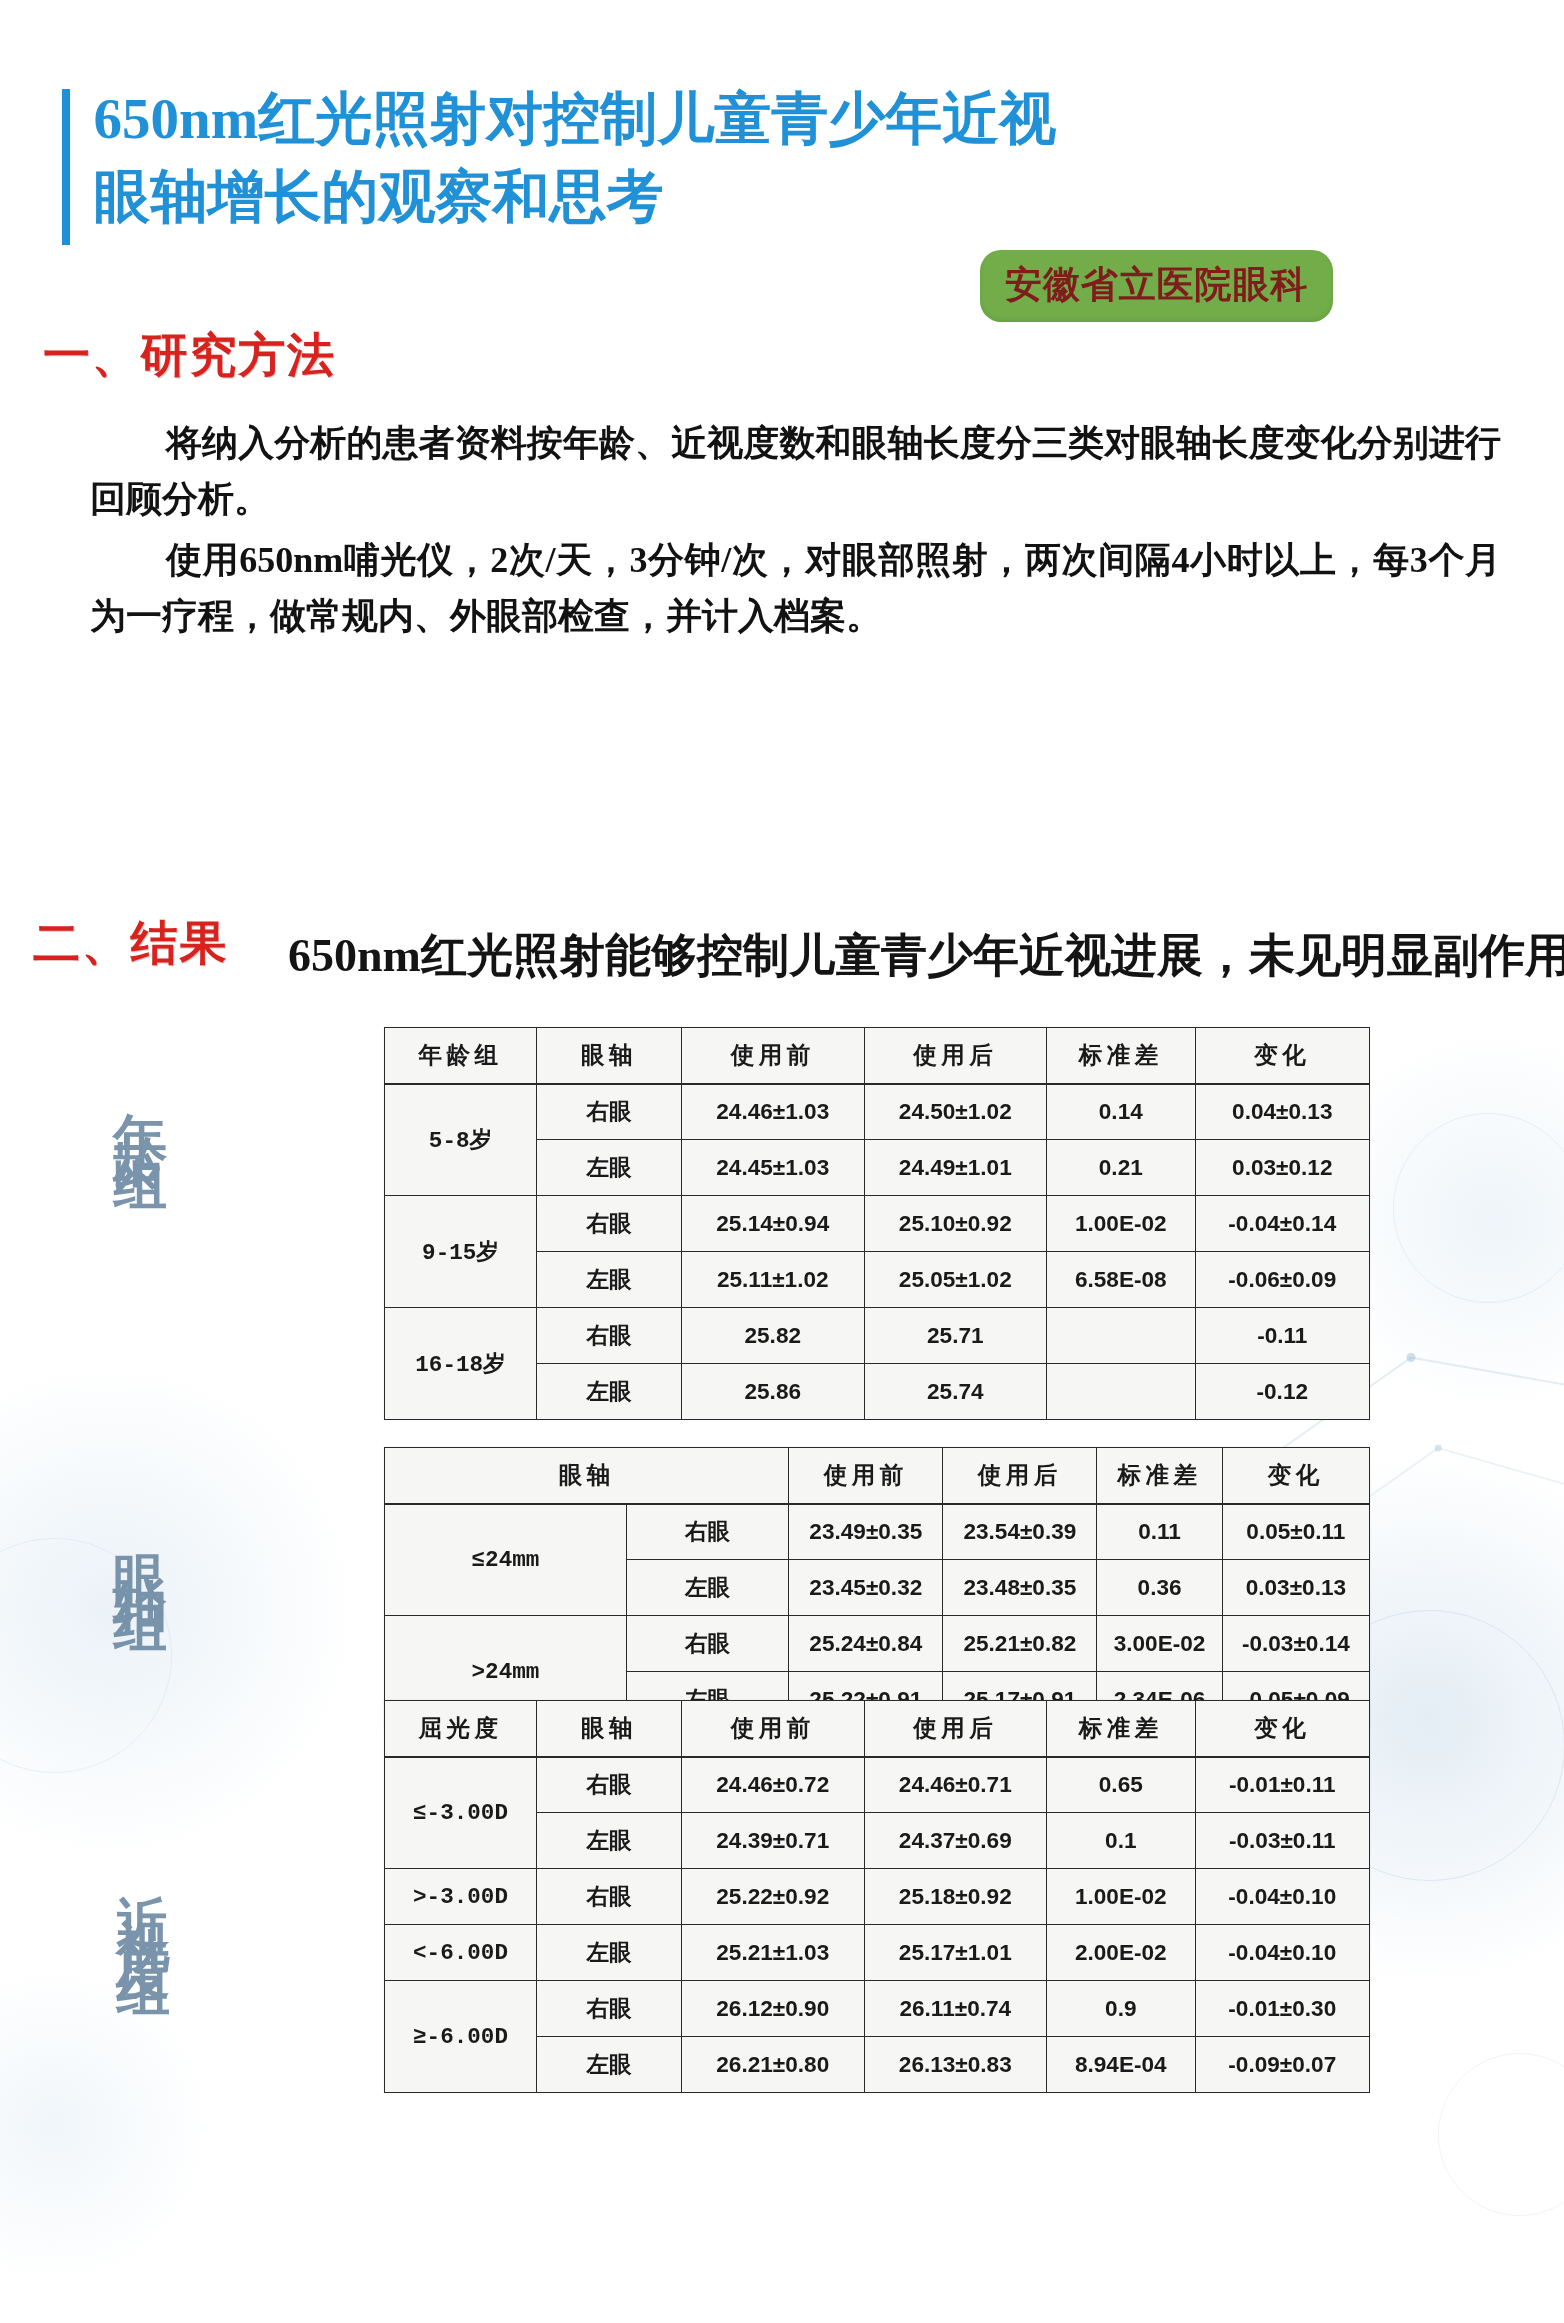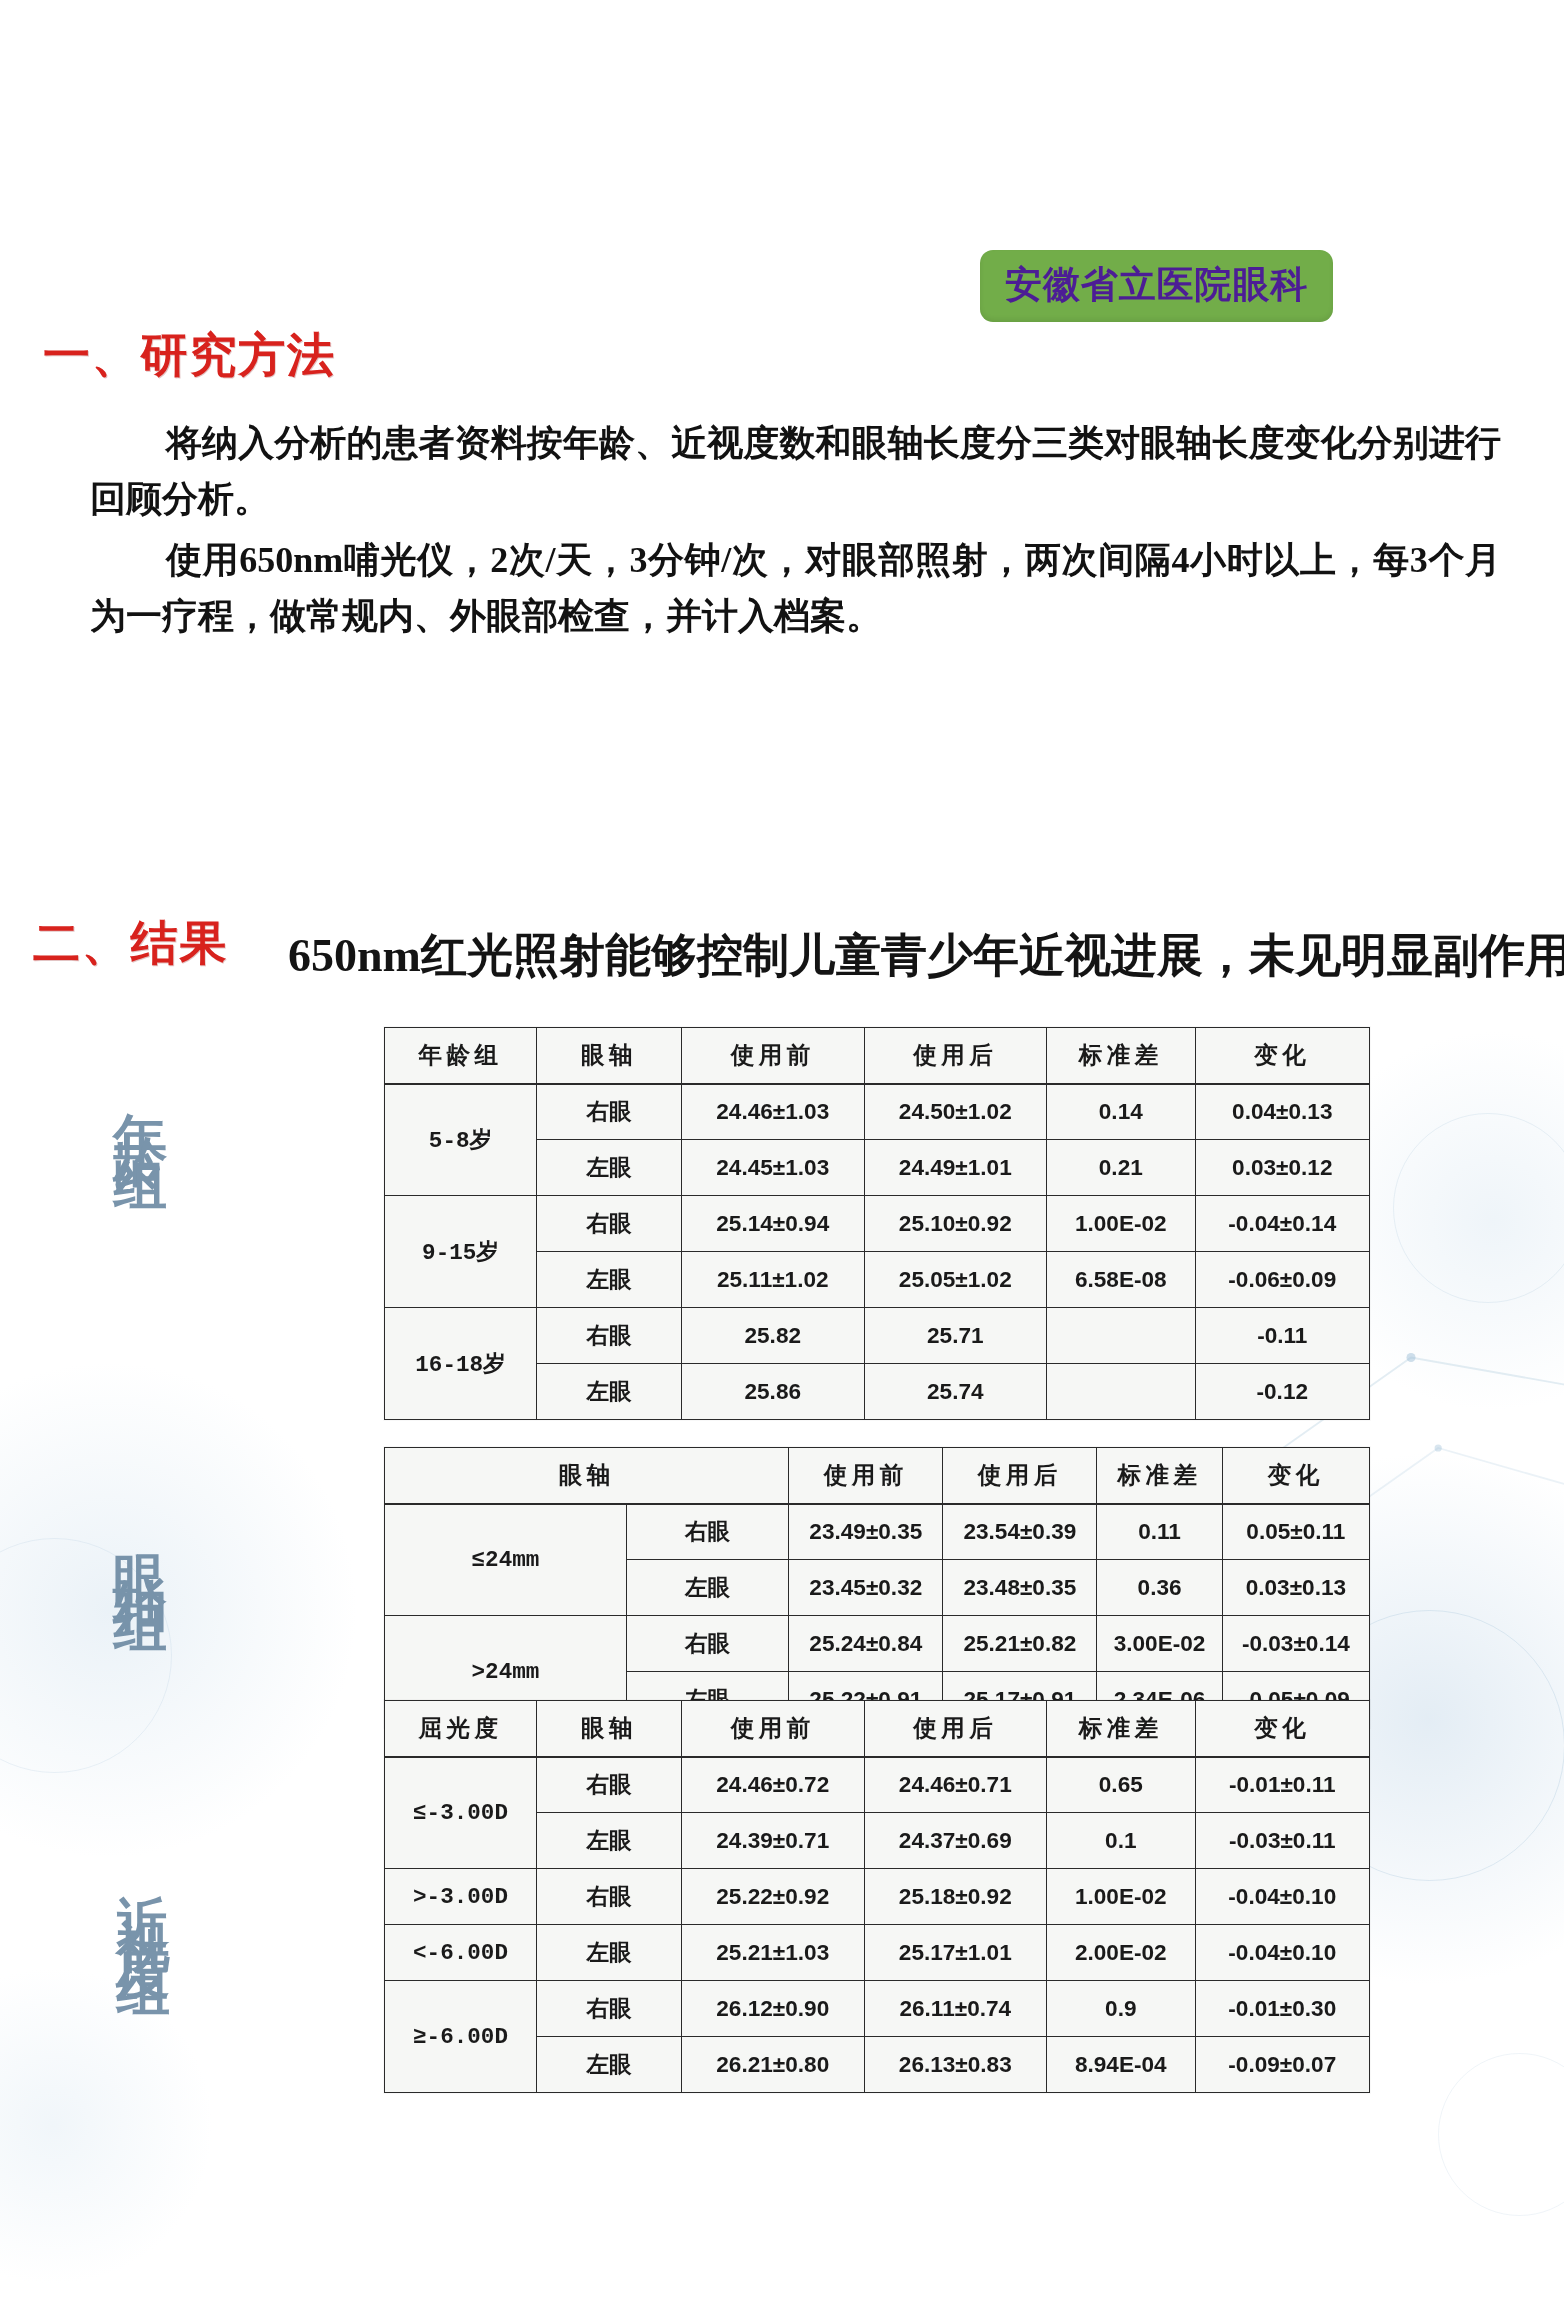--- a/index.html
+++ b/index.html
@@ -48,22 +48,22 @@
     font-size: 57px;
     line-height: 1.36;
     color: #2091d6;
     letter-spacing: 0px;
     text-shadow: 0.9px 0.9px 0 rgba(255,255,255,0.9);
   }
   .badge {
     position: absolute;
     left: 980px; top: 250px;
     background: #72ad49;
-    color: #4c1d95;
-    border-radius: 13px;
+    color: #7f1d1d;
+    border-radius: 21px;
     padding: 10px 25px 11.8px 25px;
     font-size: 37px;
     font-weight: bold;
     font-family: "Liberation Serif", "DejaVu Serif", serif;
     letter-spacing: 0.9px;
     box-shadow: inset 0 -2.7px 5.4px rgba(0,0,0,0.08);
     white-space: nowrap;
   }
 
   
@@ -174,20 +174,29 @@
   <div class="deco" style="left:1393px; top:1113px; width:190px; height:190px; border-color:rgba(180,205,224,0.28);"></div>
   <div class="deco" style="left:-63px; top:1538px; width:235px; height:235px; border-color:rgba(180,205,224,0.25);"></div>
   <div class="deco" style="left:1438px; top:2053px; width:163px; height:163px; border-color:rgba(180,205,224,0.22);"></div>
   <svg class="deco2" style="left:1248px; top:1086px; width:317px; height:543px;" viewBox="0 0 350 600">
     <path d="M10 420 L180 300 L350 330" stroke="rgba(175,202,222,0.35)" stroke-width="2" fill="none"></path>
     <path d="M40 520 L210 400 L350 440" stroke="rgba(175,202,222,0.25)" stroke-width="2" fill="none"></path>
     <circle cx="180" cy="300" r="5" fill="rgba(160,192,216,0.5)"></circle>
     <circle cx="210" cy="400" r="4" fill="rgba(160,192,216,0.4)"></circle>
   </svg>
 
+  <div class="header">
+    <div class="title-wrap">
+      <div class="title-bar"></div>
+      <div class="title-text">
+        <div>650nm红光照射对控制儿童青少年近视</div>
+        <div>眼轴增长的观察和思考</div>
+      </div>
+    </div>
+  </div>
   <div class="badge">安徽省立医院眼科</div>
 
   <div class="sec-head" id="sec1">一、研究方法</div>
 
   <div class="body-block">
     <p class="para">将纳入分析的患者资料按年龄、近视度数和眼轴长度分三类对眼轴长度变化分别进行回顾分析。</p>
     <p class="para">使用650nm哺光仪，2次/天，3分钟/次，对眼部照射，两次间隔4小时以上，每3个月为一疗程，做常规内、外眼部检查，并计入档案。</p>
   </div>
 
   <div class="sec-head" id="sec2">二、结果</div>

